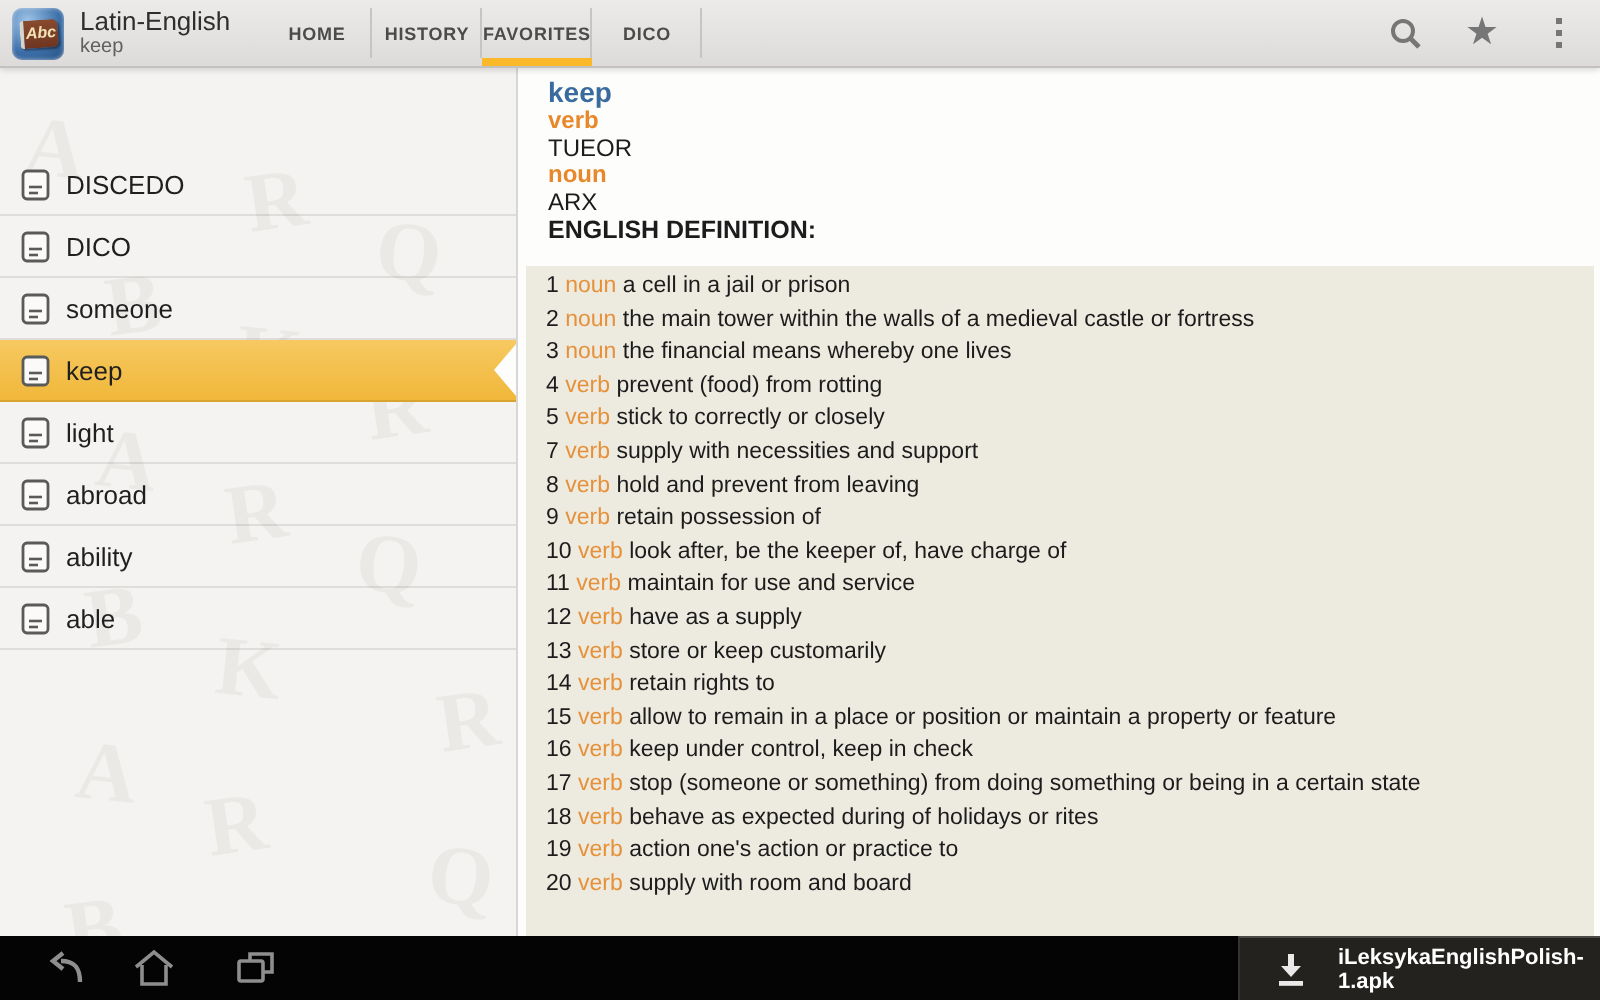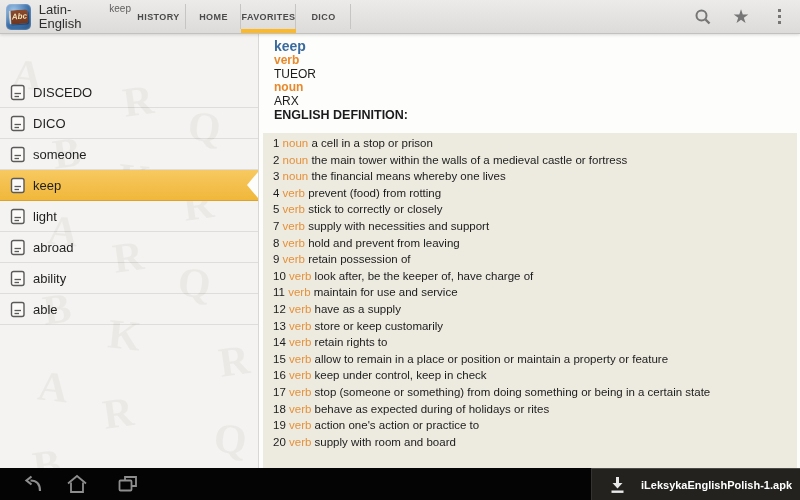--- a/index.html
+++ b/index.html
@@ -23,21 +23,21 @@
     display:flex;align-items:center;justify-content:center;
     box-shadow:inset 0 0 2px rgba(255,255,255,.6);
   }
   .book{
     width:17px;height:14px;background:linear-gradient(#8a4a2d,#6e3520);
     border-radius:2px 3px 3px 2px;transform:rotate(-4deg);
     display:flex;align-items:center;justify-content:center;
     border-left:2px solid #d8d4c8;box-shadow:1px 1px 1px rgba(0,0,0,.4);
   }
   .book span{font-size:8px;font-weight:bold;color:#f2e2b8;font-style:italic;line-height:8px;}
-  .titles{display:flex;justify-content:center;}
+  .titles{display:flex;flex-direction:column;justify-content:center;}
   .app-title{font-size:13px;color:#2e2e2e;line-height:14px;}
   .app-subtitle{font-size:10px;color:#5f5f5f;line-height:11px;}
   .tabs{display:flex;align-items:stretch;}
   .tab{
     width:55px;display:flex;align-items:center;justify-content:center;
     font-size:9px;font-weight:bold;letter-spacing:.4px;color:#4b4b4b;
     position:relative;cursor:pointer;
   }
   .tab::after{content:"";position:absolute;right:0;top:4px;bottom:4px;width:1px;background:#c6c5c3;}
   .tab.selected{box-shadow:inset 0 -4px 0 #fbb829;}
@@ -91,21 +91,21 @@
     font-size:11.5px;line-height:16.6px;height:16.6px;color:#1c1c1c;
     white-space:nowrap;overflow:hidden;
   }
   .def-num{color:#1c1c1c;}
   .def-pos{color:#e6913a;}
   
   .navbar{position:absolute;left:0;bottom:0;width:800px;height:32px;background:#040404;}
   .nav-btn{position:absolute;top:0;height:32px;width:30px;display:flex;align-items:center;justify-content:center;cursor:pointer;}
   .nav-back{left:18px;} .nav-home{left:62px;} .nav-recents{left:112px;}
   .notification{
-    position:absolute;right:0;top:0;width:209px;height:32px;
+    position:absolute;right:0;top:0;width:181px;height:32px;
     background:#23221e;border-top:1px solid rgba(255,255,255,.18);
     border-left:1px solid rgba(255,255,255,.08);
     box-sizing:border-box;display:flex;align-items:center;cursor:pointer;
   }
   .notif-icon{margin:0 16px 0 18px;display:flex;}
   .notif-title{font-size:11px;font-weight:bold;color:#ffffff;line-height:12px;}
   .notif-sub{font-size:9px;color:#9b9a93;line-height:11px;}
 </style>
 </head>
 <body>
@@ -120,24 +120,24 @@
         </div>
       </div>
       <div class="titles">
         <div class="app-title">Latin-English</div>
         <div class="app-subtitle">keep</div>
       </div>
     </div>
 
     <nav class="tabs" id="tabbar">
         <div class="tab">
+          <span>HOME</span>
+        </div>
+        <div class="tab">
           <span>HISTORY</span>
-        </div>
-        <div class="tab">
-          <span>HOME</span>
         </div>
         <div class="tab selected">
           <span>FAVORITES</span>
         </div>
         <div class="tab">
           <span>DICO</span>
         </div>
       </nav>
 
     <div class="spacer"></div>
@@ -277,21 +277,21 @@
     <main class="detail">
       <div class="detail-head">
         <div class="hw">keep</div>
         <div class="hpos">verb</div>
         <div class="hline">TUEOR</div>
         <div class="hpos">noun</div>
         <div class="hline">ARX</div>
         <div class="hheading">ENGLISH DEFINITION:</div>
       </div>
       <div class="def-panel" id="defpanel">
-          <div class="def-line"><span class="def-num">1</span> <span class="def-pos">noun</span> <span class="def-text">a cell in a stop or prison</span></div>
+          <div class="def-line"><span class="def-num">1</span> <span class="def-pos">noun</span> <span class="def-text">a cell in a jail or prison</span></div>
           <div class="def-line"><span class="def-num">2</span> <span class="def-pos">noun</span> <span class="def-text">the main tower within the walls of a medieval castle or fortress</span></div>
           <div class="def-line"><span class="def-num">3</span> <span class="def-pos">noun</span> <span class="def-text">the financial means whereby one lives</span></div>
           <div class="def-line"><span class="def-num">4</span> <span class="def-pos">verb</span> <span class="def-text">prevent (food) from rotting</span></div>
           <div class="def-line"><span class="def-num">5</span> <span class="def-pos">verb</span> <span class="def-text">stick to correctly or closely</span></div>
           <div class="def-line"><span class="def-num">7</span> <span class="def-pos">verb</span> <span class="def-text">supply with necessities and support</span></div>
           <div class="def-line"><span class="def-num">8</span> <span class="def-pos">verb</span> <span class="def-text">hold and prevent from leaving</span></div>
           <div class="def-line"><span class="def-num">9</span> <span class="def-pos">verb</span> <span class="def-text">retain possession of</span></div>
           <div class="def-line"><span class="def-num">10</span> <span class="def-pos">verb</span> <span class="def-text">look after, be the keeper of, have charge of</span></div>
           <div class="def-line"><span class="def-num">11</span> <span class="def-pos">verb</span> <span class="def-text">maintain for use and service</span></div>
           <div class="def-line"><span class="def-num">12</span> <span class="def-pos">verb</span> <span class="def-text">have as a supply</span></div>

